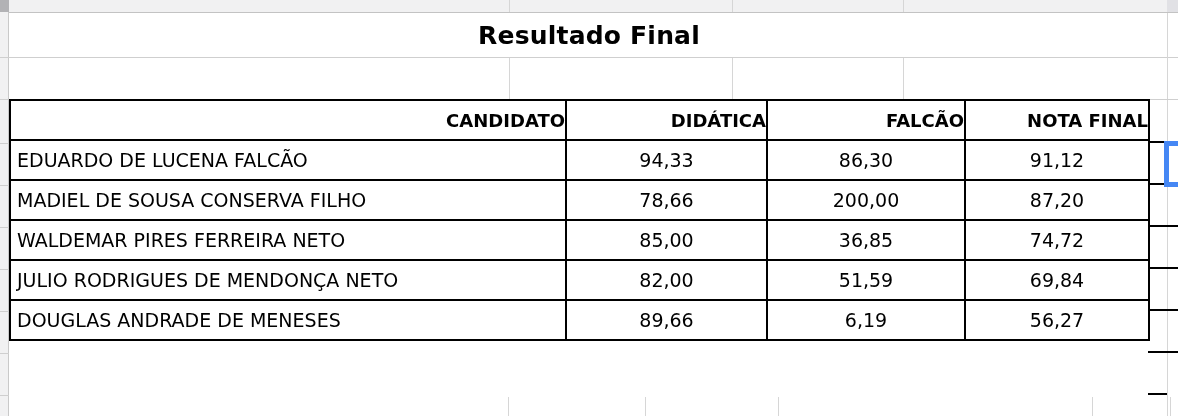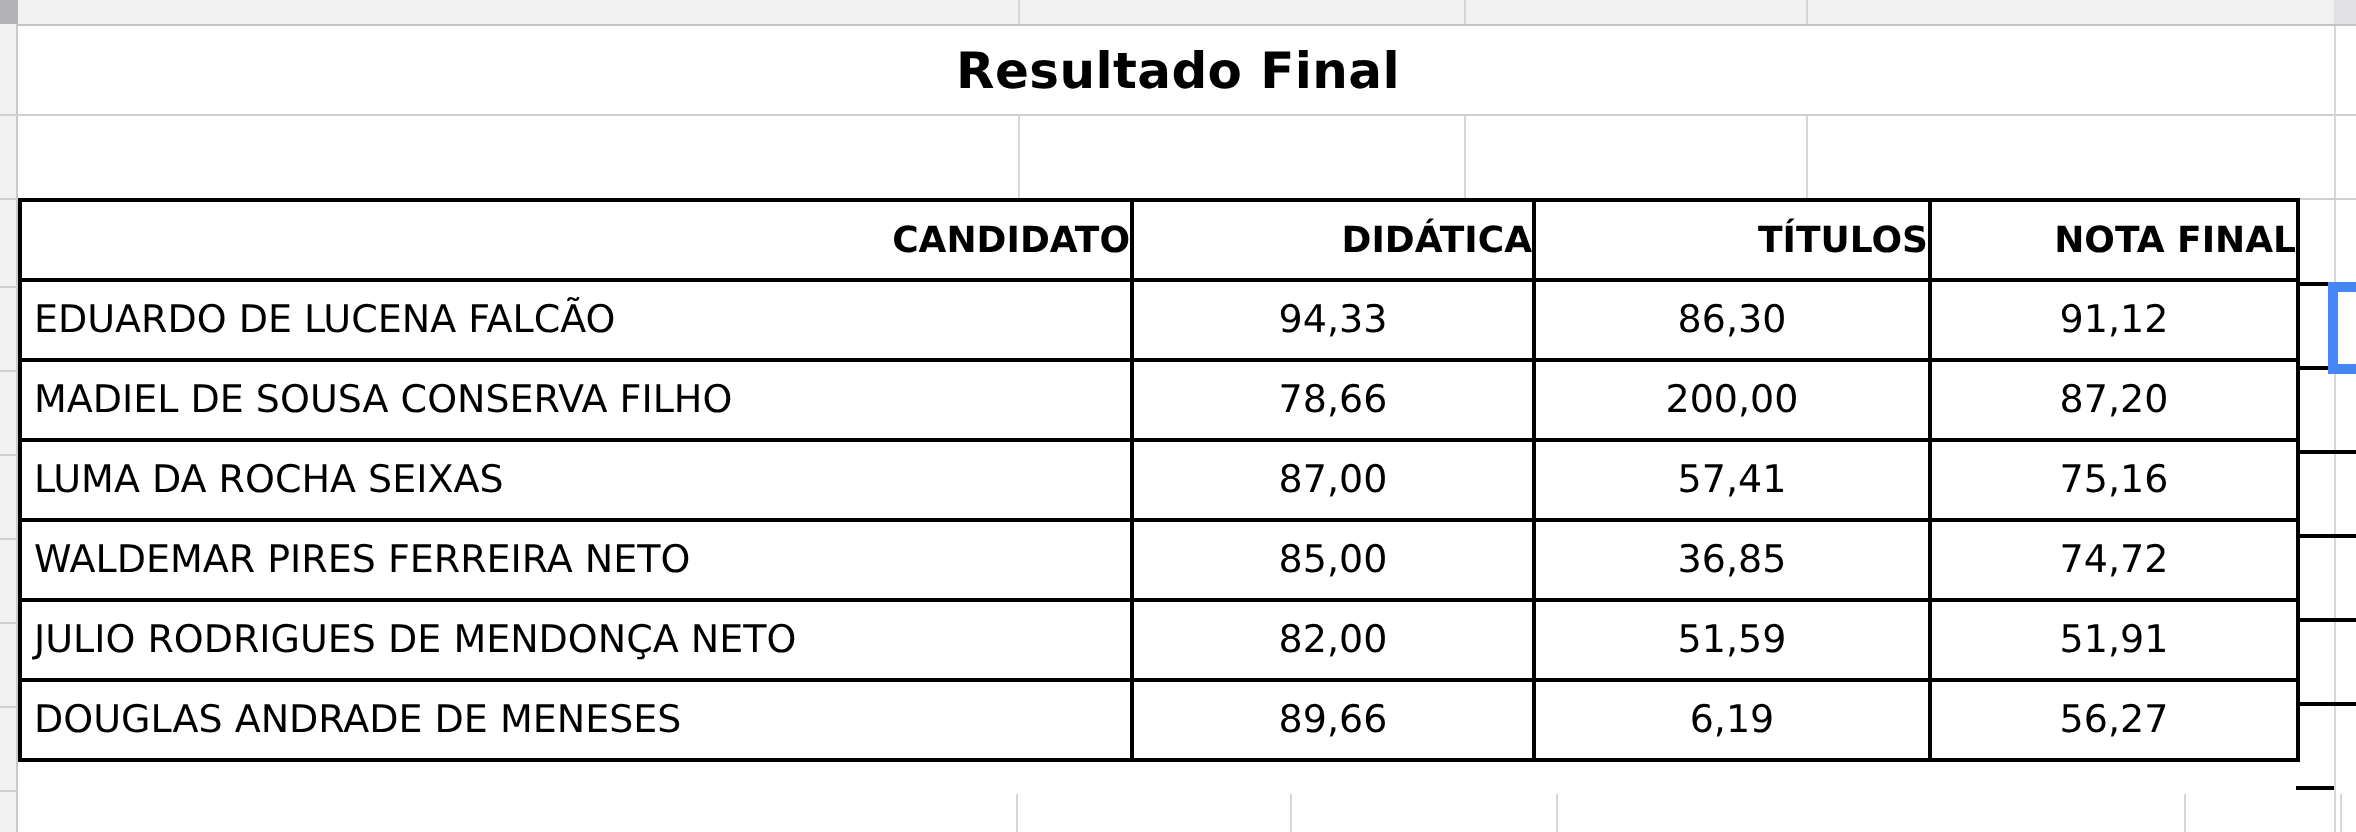--- a/index.html
+++ b/index.html
@@ -82,54 +82,48 @@
     <colgroup>
       <col style="width:556px">
         <col style="width:201px">
         <col style="width:198px">
         <col style="width:184px">
     </colgroup>
     <thead>
       <tr>
         <th>CANDIDATO</th>
         <th>DIDÁTICA</th>
-        <th>TÍTULOS</th>
+        <th>FALCÃO</th>
         <th>NOTA FINAL</th>
       </tr>
     </thead>
     <tbody>
       <tr>
         <td class="name">EDUARDO DE LUCENA FALCÃO</td>
         <td class="num">94,33</td>
         <td class="num">86,30</td>
         <td class="num">91,12</td>
       </tr>
       <tr>
         <td class="name">MADIEL DE SOUSA CONSERVA FILHO</td>
         <td class="num">78,66</td>
         <td class="num">200,00</td>
         <td class="num">87,20</td>
       </tr>
       <tr>
-        <td class="name">LUMA DA ROCHA SEIXAS</td>
-        <td class="num">87,00</td>
-        <td class="num">57,41</td>
-        <td class="num">75,16</td>
-      </tr>
-      <tr>
         <td class="name">WALDEMAR PIRES FERREIRA NETO</td>
         <td class="num">85,00</td>
         <td class="num">36,85</td>
         <td class="num">74,72</td>
       </tr>
       <tr>
         <td class="name">JULIO RODRIGUES DE MENDONÇA NETO</td>
         <td class="num">82,00</td>
         <td class="num">51,59</td>
-        <td class="num">51,91</td>
+        <td class="num">69,84</td>
       </tr>
       <tr>
         <td class="name">DOUGLAS ANDRADE DE MENESES</td>
         <td class="num">89,66</td>
         <td class="num">6,19</td>
         <td class="num">56,27</td>
       </tr>
     </tbody>
   </table>
 

